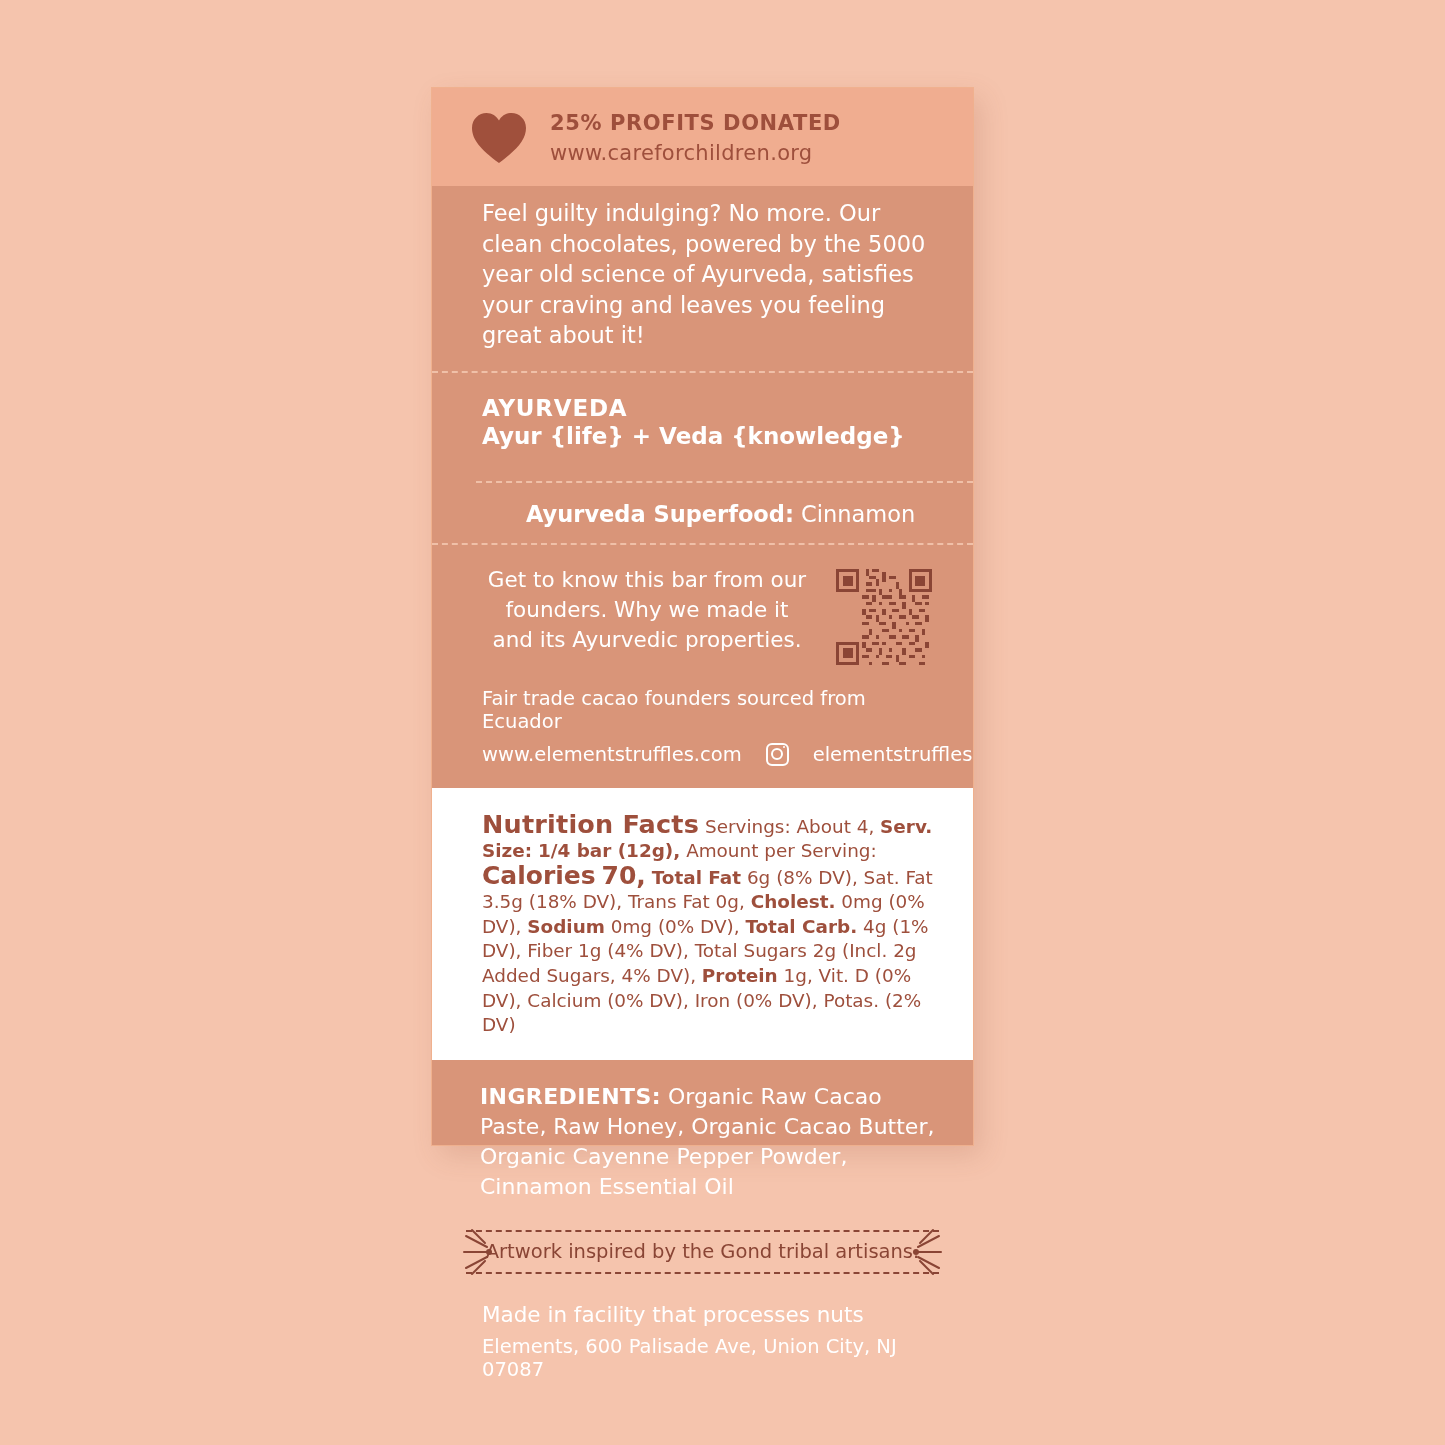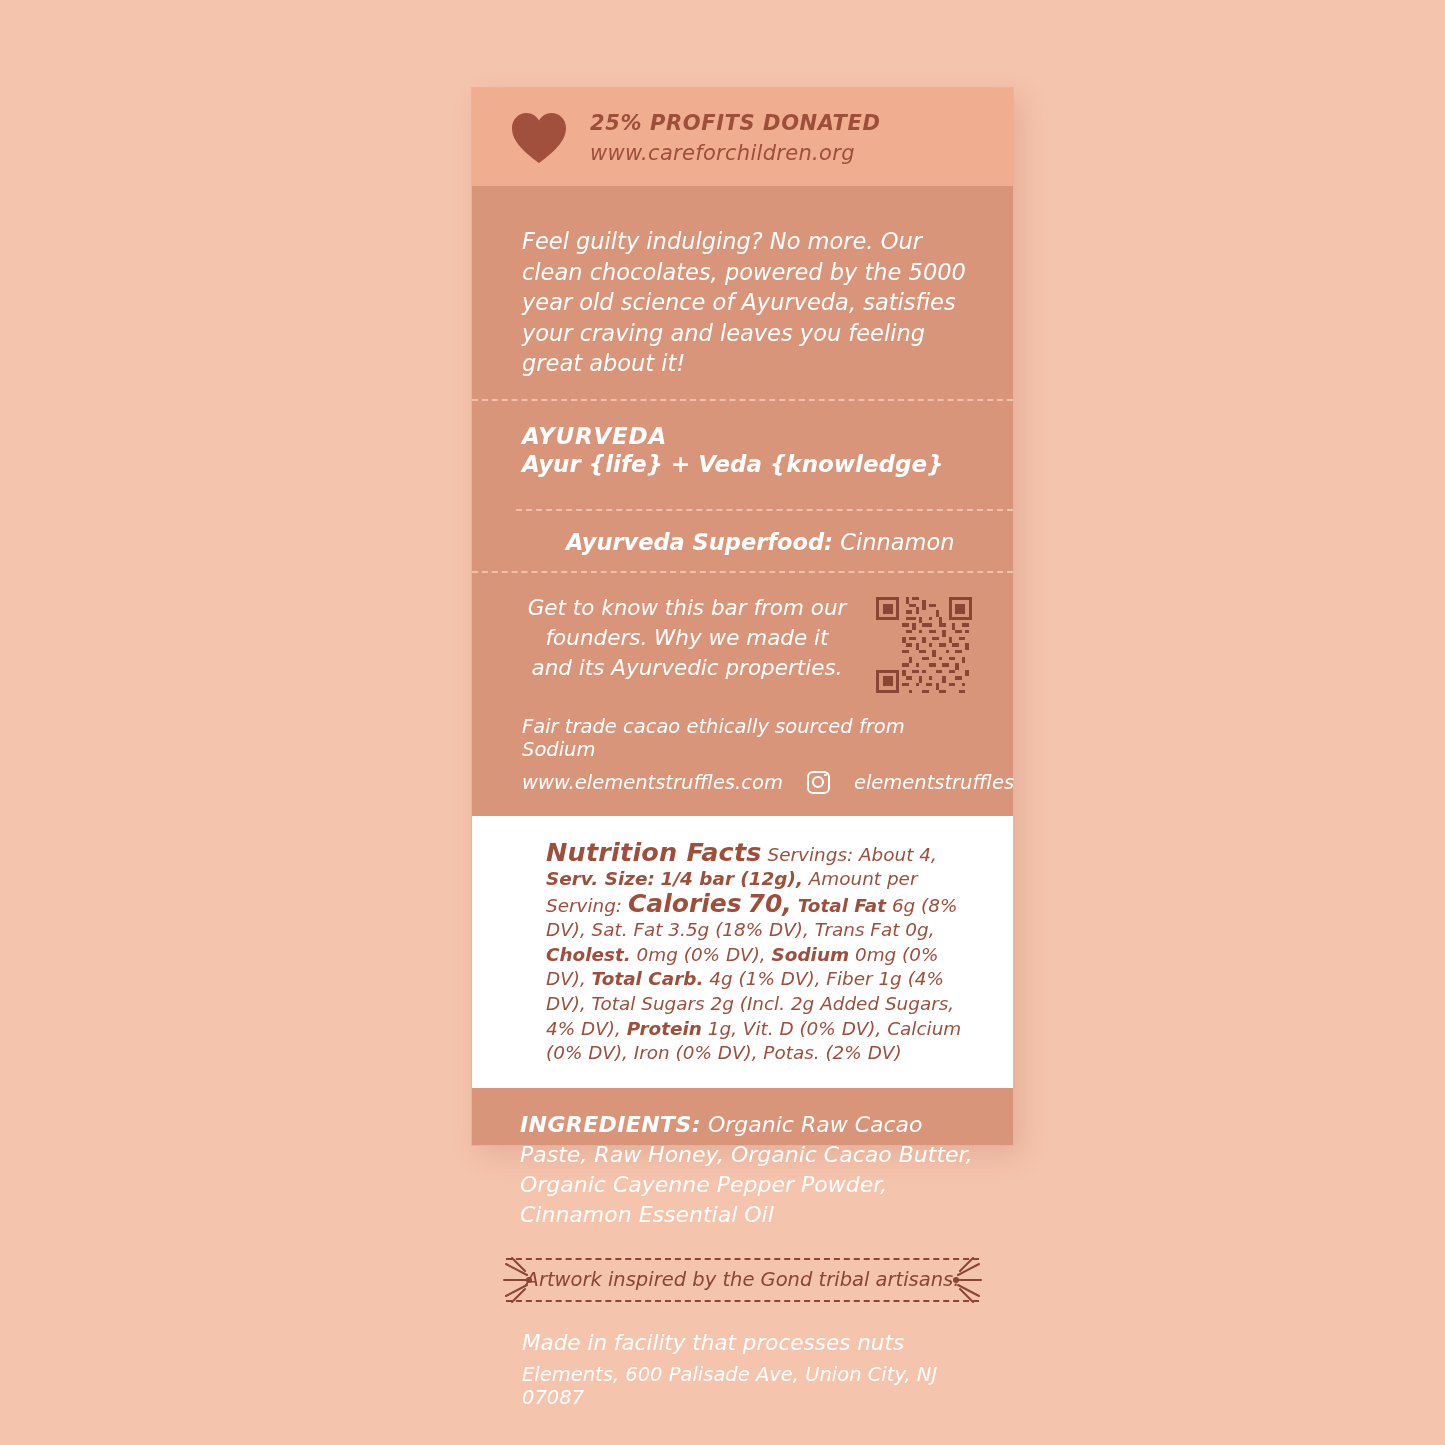--- a/index.html
+++ b/index.html
@@ -9,27 +9,26 @@
   body {
     width: 1445px;
     height: 1445px;
     background: #f5c4ad;
     font-family: "DejaVu Sans", sans-serif;
     overflow: hidden;
   }
 
   #package {
     position: absolute;
-    left: 472px;
+    left: 432px;
     top: 88px;
     width: 541px;
     height: 1057px;
     background: #d99579;
     box-shadow: 0 0 0 1px rgba(240,175,140,0.9), 8px 10px 26px rgba(150,80,55,0.18);
-    font-style: italic;
   }
 
   
   .band-top {
     background: #f0ad90;
     padding: 22px 28px 20px 38px;
     display: flex;
     align-items: center;
     gap: 22px;
     height: 56px;
@@ -149,21 +148,21 @@
     position: absolute;
     width: 2.6px; height: 2.6px;
     background: #ffffff;
     border-radius: 50%;
     right: 1.4px; top: 1.4px;
   }
 
   
   .nutrition {
     background: #ffffff;
-    padding: 24px 40px 22px 74px;
+    padding: 24px 40px 22px 50px;
     color: #9e4f3c;
     font-size: 18.4px;
     line-height: 24.6px;
   }
   .nutrition .nf-title {
     font-weight: 700;
     font-size: 25.5px;
     letter-spacing: 0.2px;
   }
   .nutrition b { font-weight: 700; }
@@ -232,21 +231,21 @@
       <svg viewBox="0 0 58 54" width="58" height="54" aria-hidden="true">
         <path d="M29 52 C10 38 2 28 2 17 C2 8 9 2 16.5 2 C22 2 26.5 5 29 9.5 C31.5 5 36 2 41.5 2 C49 2 56 8 56 17 C56 28 48 38 29 52 Z" fill="#a0503c"></path>
       </svg>
     </div>
     <div class="donate-lines">
       <div class="donate-title">25% PROFITS DONATED</div>
       <div class="donate-url">www.careforchildren.org</div>
     </div>
   </div>
 
-  <div class="sect" style="padding-top:40px;padding-bottom:20px;">
+  <div class="sect" style="padding-top:12px;padding-bottom:20px;">
     <div class="intro-text">Feel guilty indulging? No more. Our clean chocolates, powered by the 5000 year old science of Ayurveda, satisfies your craving and leaves you feeling great about it!</div>
   </div>
 
   <div class="sect dashed-top" style="padding-top:22px;padding-bottom:20px;">
     <div class="ayur-head">AYURVEDA</div>
     <div class="ayur-sub">Ayur {life} + Veda {knowledge}</div>
   </div>
 
   <div class="sect dashed-top" style="padding-top:18px;padding-bottom:16px;margin-left:44px;">
     <div class="superfood">
@@ -346,21 +345,21 @@
             <rect x="22" y="26" width="2" height="1"></rect>
               <rect x="26" y="26" width="1" height="1"></rect>
             <rect x="10" y="28" width="1" height="1"></rect>
               <rect x="14" y="28" width="2" height="1"></rect>
             <rect x="19" y="28" width="2" height="1"></rect>
               <rect x="25" y="28" width="2" height="1"></rect>
           </g>
         </svg>
       </div>
     </div>
-    <div class="fairtrade">Fair trade cacao ethically sourced from Sodium</div>
+    <div class="fairtrade">Fair trade cacao founders sourced from Ecuador</div>
     <div class="weblinks">
       <span>www.elementstruffles.com</span>
       <span class="ig-icon"></span>
       <span>elementstruffles</span>
     </div>
   </div>
 
   <div class="nutrition">
     <span class="nf-title">Nutrition Facts</span>
     <span>Servings: About 4,</span>

